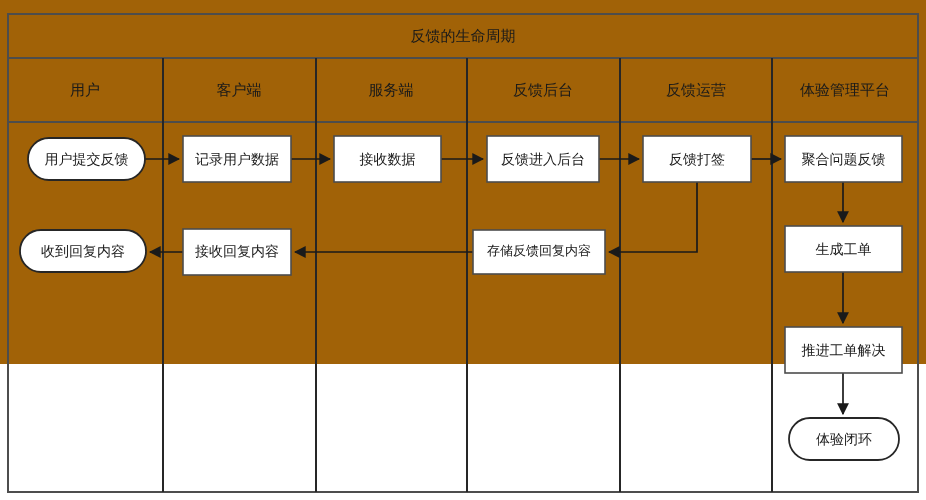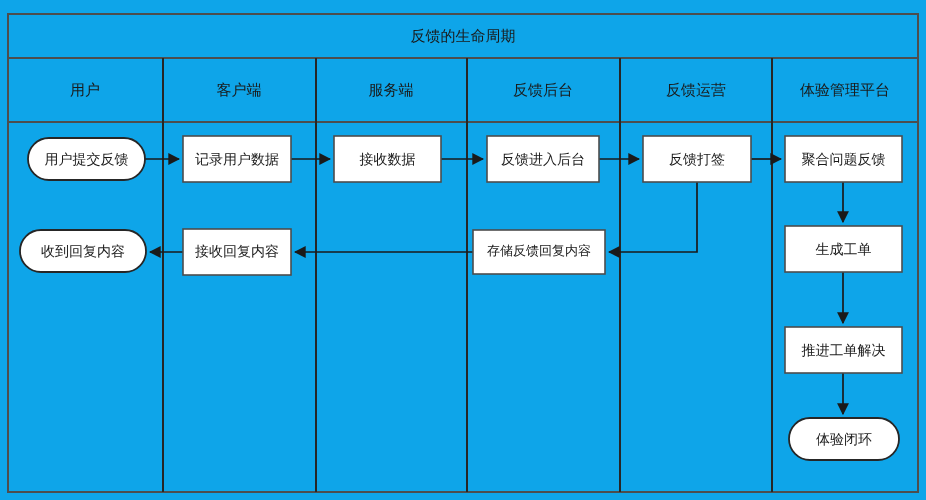--- a/index.html
+++ b/index.html
@@ -10,22 +10,22 @@
   }
   body {
     width: 926px;
     height: 500px;
     font-family: "Liberation Sans", "DejaVu Sans", sans-serif;
     overflow: hidden;
   }
   #diagram-root {
     position: relative;
     width: 926px;
-    height: 500px;
-    background: #0ea5e9;
+    height: 364px;
+    background: #a16207;
   }
   svg#flow-svg {
     display: block;
     width: 926px;
     height: 500px;
   }
   .frame-line {
     stroke: #4d4d4d;
     stroke-width: 2;
     fill: none;

